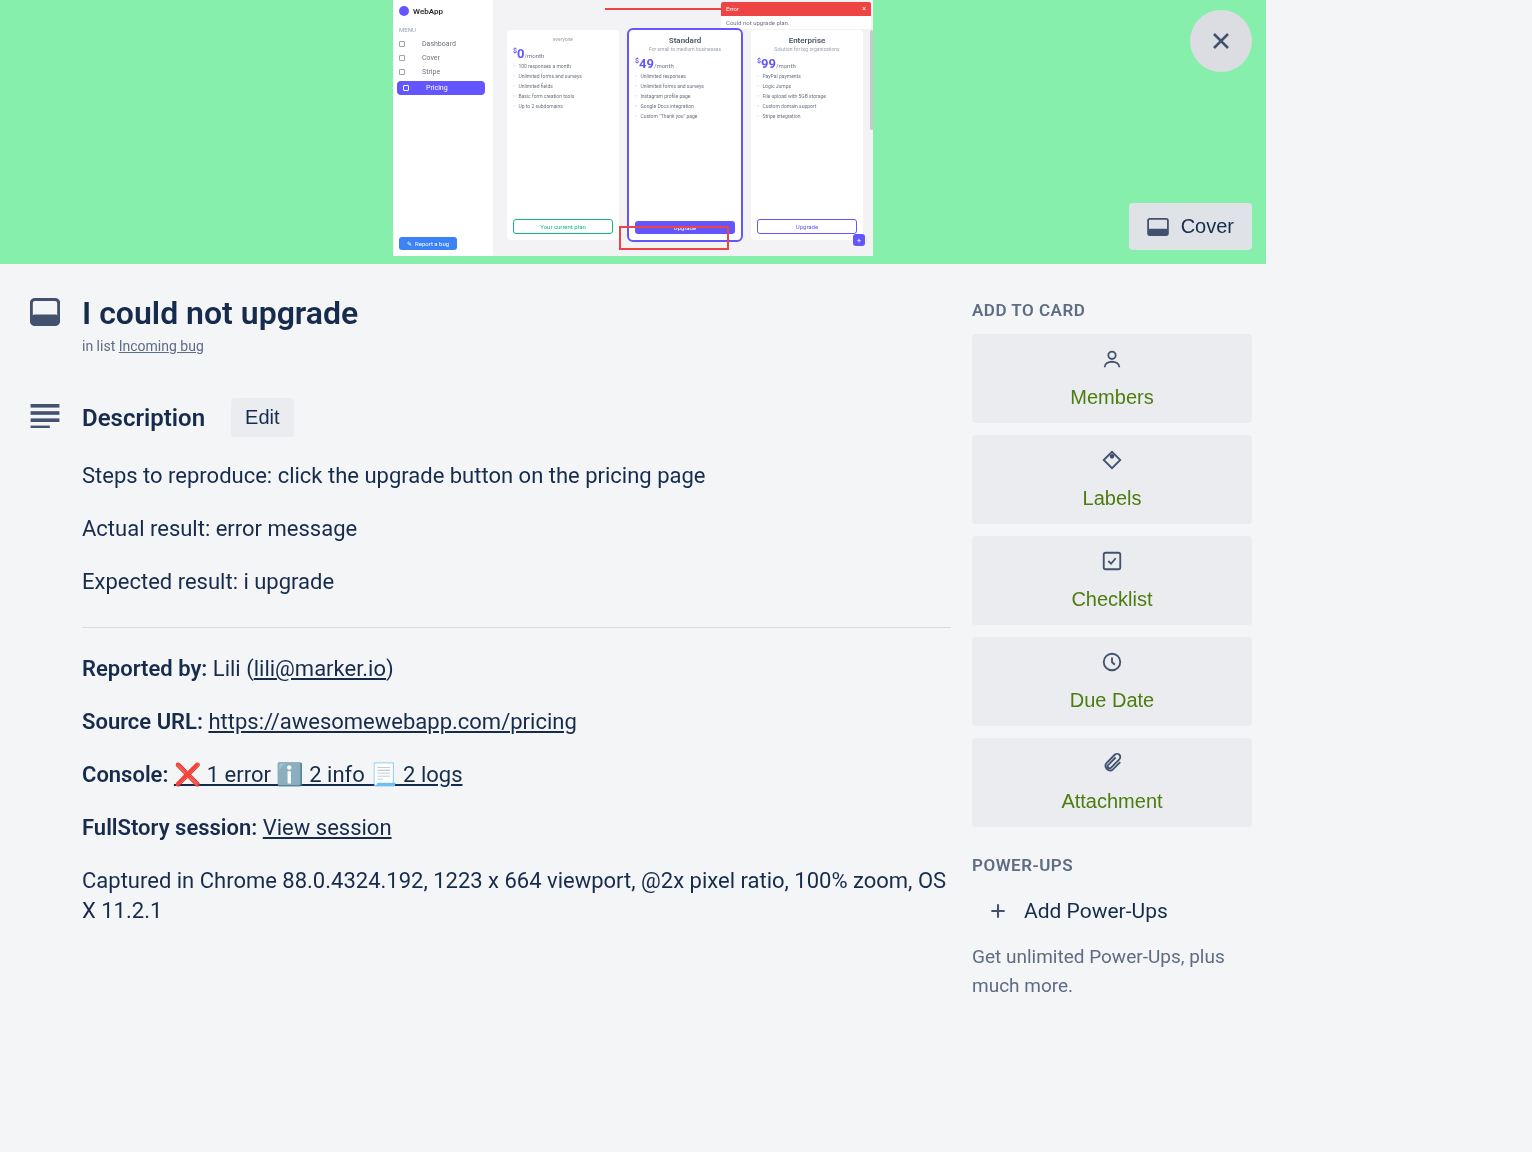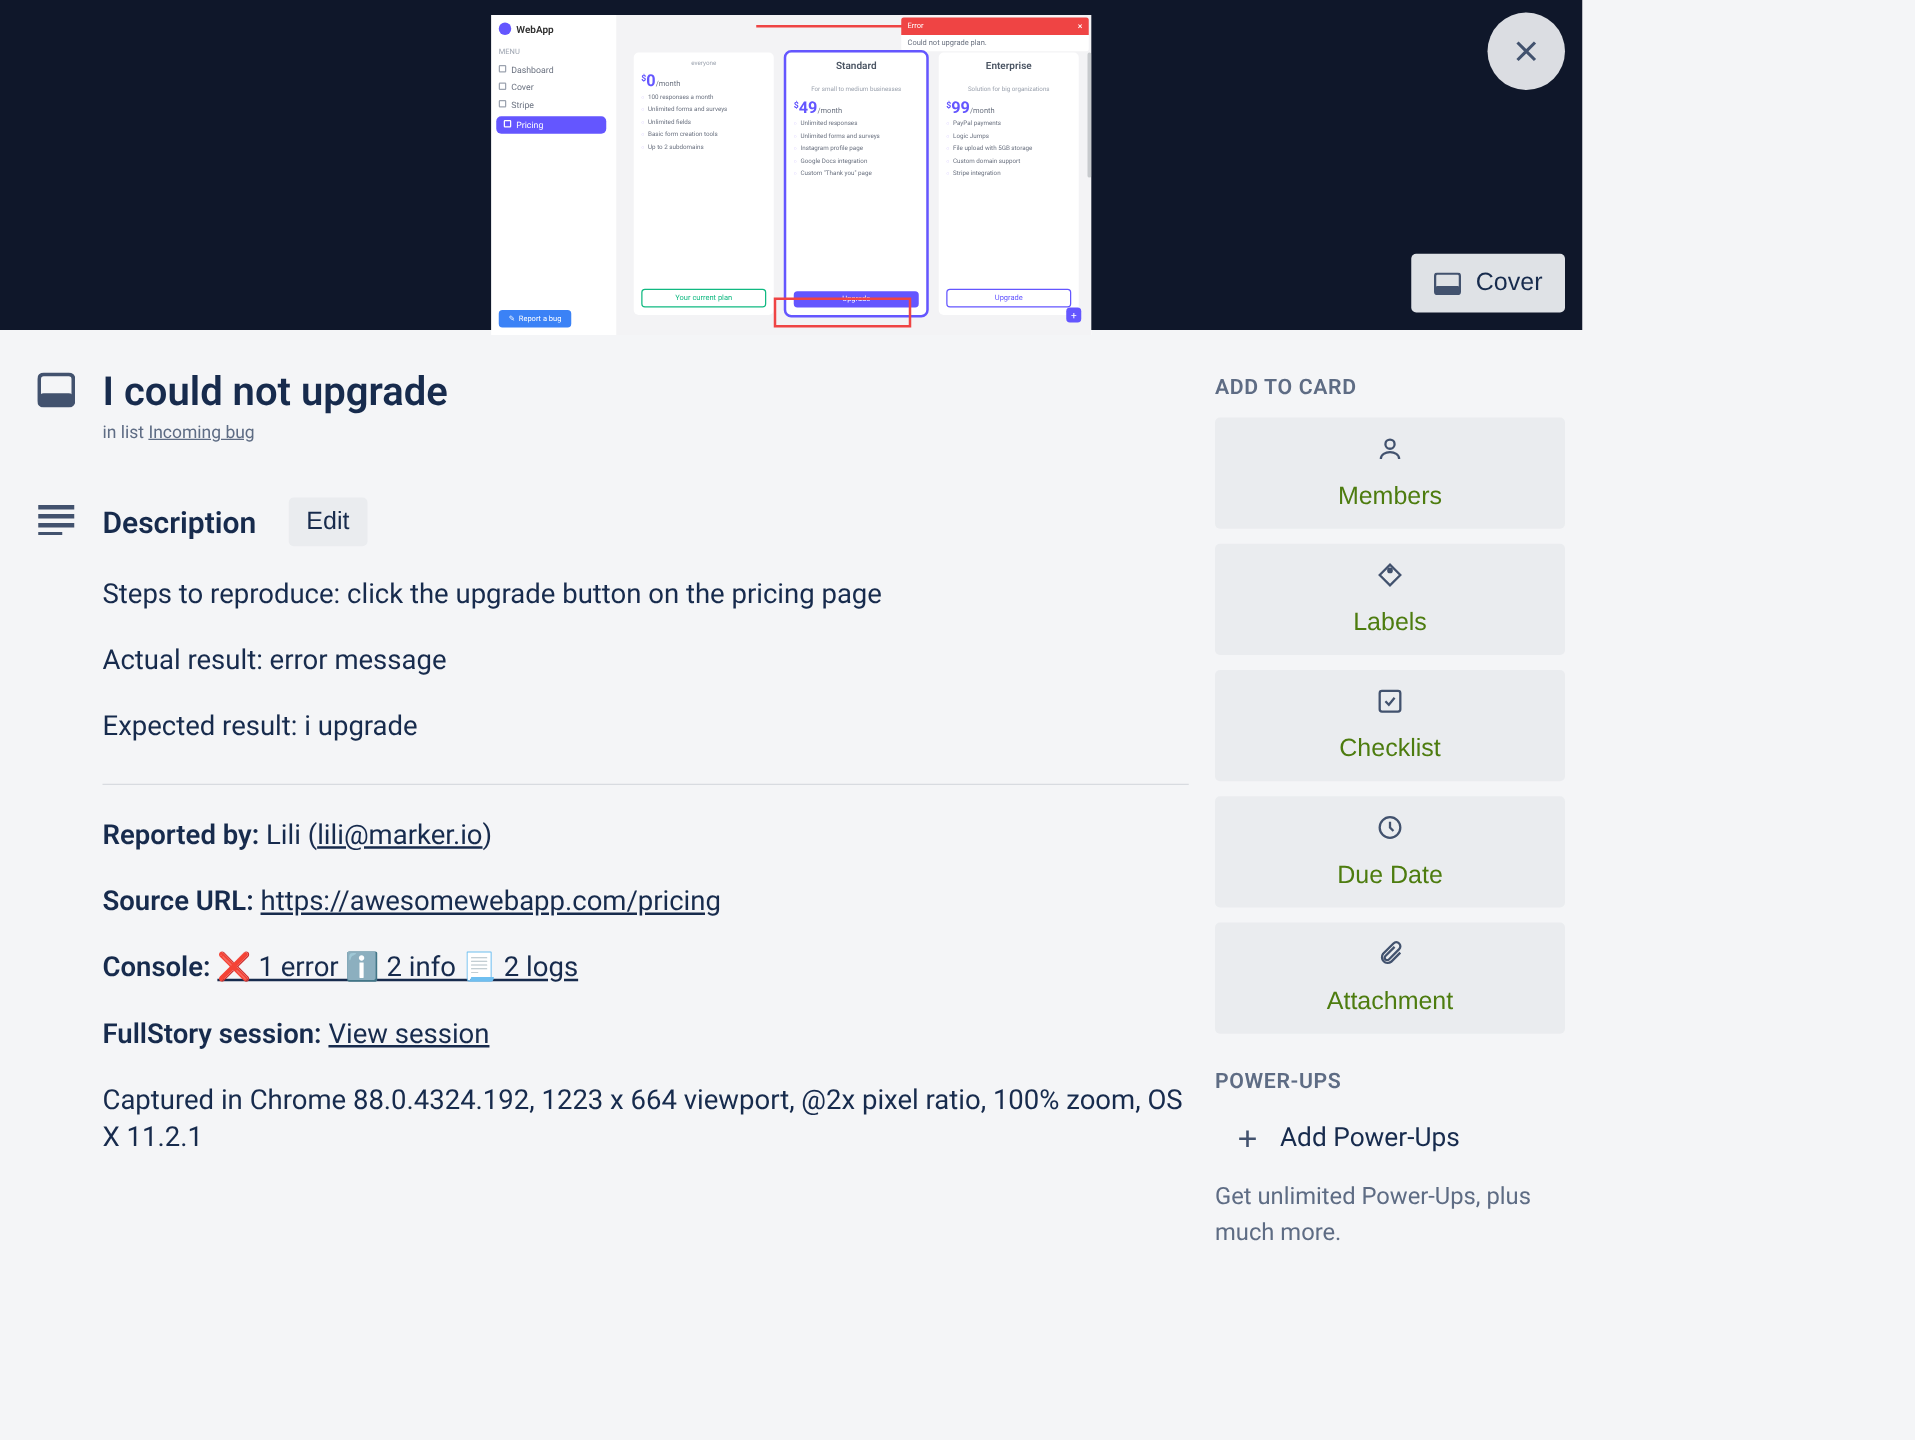--- a/index.html
+++ b/index.html
@@ -4,26 +4,26 @@
 <style>
 * { box-sizing: border-box; margin: 0; padding: 0; }
 body {
   font-family: -apple-system, BlinkMacSystemFont, "Segoe UI", Roboto, sans-serif;
   background: #f4f5f7;
   color: #172b4d;
   width: 1266px;
 }
 .cover-area {
   height: 264px;
-  background: #0f172a;
+  background: #86efac;
   position: relative;
   display: flex;
   align-items: flex-start;
   justify-content: center;
-  padding-top: 12px;
+  padding-top: 0;
 }
 .cover-img {
   width: 480px;
   height: 256px;
   background: #fff;
   position: relative;
   overflow: hidden;
 }
 .close-btn {
   position: absolute; top: 10px; right: 14px;
@@ -38,39 +38,39 @@
   padding:12px 18px; font-size:20px; font-weight:500; display:flex; align-items:center; gap:12px; cursor:pointer;
 }
 .cover-btn svg{width:22px;height:18px;fill:#42526e;}
 
 
 .s-sidebar{position:absolute;left:0;top:0;width:96px;height:100%;background:#fff;font-size:7px;color:#6b7280;}
 .s-logo{display:flex;align-items:center;gap:4px;padding:6px;}
 .s-logo .dot{width:10px;height:10px;border-radius:50%;background:#6456ff;}
 .s-logo span{font-weight:600;color:#2f2f2f;font-size:8px;}
 .s-menu-lbl{padding:4px 6px;font-size:6px;color:#9ca3af;}
-.s-item{padding:3px 6px;display:flex;align-items:flex-start;gap:4px;}
+.s-item{padding:3px 6px;display:flex;align-items:center;gap:17px;}
 .s-item .ic{width:6px;height:6px;border:1px solid #9ca3af;border-radius:1px;}
 .s-item.active{background:#6456ff;color:#fff;border-radius:4px;margin:2px 4px;}
 .s-item.active .ic{border-color:#fff;}
 .s-bug{position:absolute;bottom:6px;left:6px;background:#3b82f6;color:#fff;font-size:6px;padding:3px 8px;border-radius:3px;display:flex;gap:3px;align-items:center;}
 .s-main{position:absolute;left:100px;right:0;top:0;bottom:0;background:#f3f3f5;}
 .s-err{position:absolute;top:2px;right:2px;width:150px;}
 .s-err-top{background:#ef4444;color:#fff;font-size:6px;padding:3px 5px;display:flex;justify-content:space-between;border-radius:2px 2px 0 0;}
 .s-err-top .x{font-size:7px;}
 .s-err-bot{background:#fff;font-size:6px;color:#6b7280;padding:3px 5px;border-radius:0 0 2px 2px;}
 .s-arrow{position:absolute;top:8px;left:112px;width:180px;height:2px;background:#ef4444;}
 .s-arrow:after{content:"";position:absolute;right:-1px;top:-3px;border-left:7px solid #ef4444;border-top:4px solid transparent;border-bottom:4px solid transparent;}
 .s-cards{position:absolute;top:30px;left:14px;right:10px;display:flex;gap:10px;height:210px;}
 .s-card{flex:1;background:#fff;border-radius:4px;padding:6px;font-size:6px;color:#4b5563;display:flex;flex-direction:column;position:relative;}
 .s-card.sel{outline:2px solid #6456ff;}
 .s-price{font-size:13px;font-weight:700;color:#6456ff;display:flex;align-items:flex-start;}
 .s-price .d{font-size:7px;margin-top:1px;}
 .s-price .m{font-size:6px;color:#6b7280;font-weight:400;margin-top:6px;}
-.s-title{text-align:center;font-size:8px;font-weight:600;margin-bottom:12px;}
+.s-title{text-align:center;font-size:8px;font-weight:600;margin-bottom:1px;}
 .s-sub{text-align:center;font-size:5px;color:#9ca3af;margin-bottom:4px;}
 .s-feat{font-size:5px;color:#6b7280;padding:2px 0;display:flex;gap:3px;}
 .s-feat:before{content:"○";font-size:4px;color:#c4b5fd;}
 .s-cbtn{margin-top:auto;padding:3px;text-align:center;font-size:6px;border-radius:3px;}
 .s-cbtn.green{border:1px solid #10b981;color:#10b981;}
 .s-cbtn.purple{background:#6456ff;color:#fff;}
 .s-cbtn.outline{border:1px solid #6456ff;color:#6456ff;}
 .s-hi{position:absolute;border:2px solid #ef4444;left:126px;bottom:6px;width:110px;height:24px;}
 .s-scroll{position:absolute;right:0;top:30px;bottom:6px;width:3px;}
 .s-scroll:before{content:"";position:absolute;top:0;width:3px;height:100px;background:#c7cacd;border-radius:2px;}

